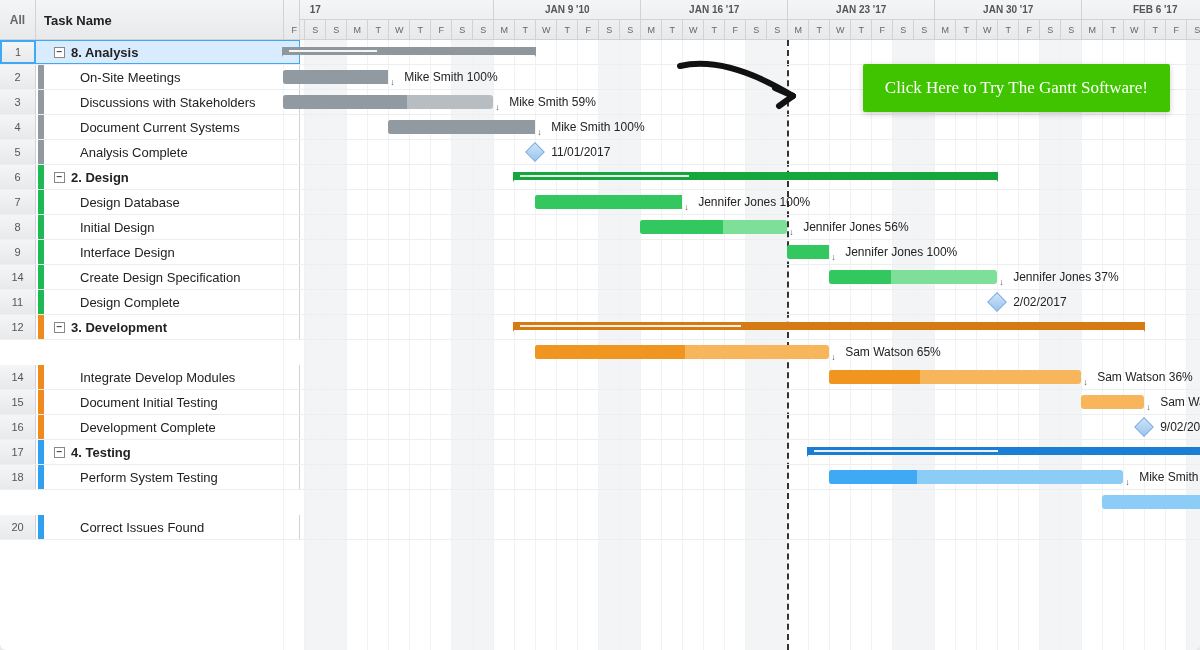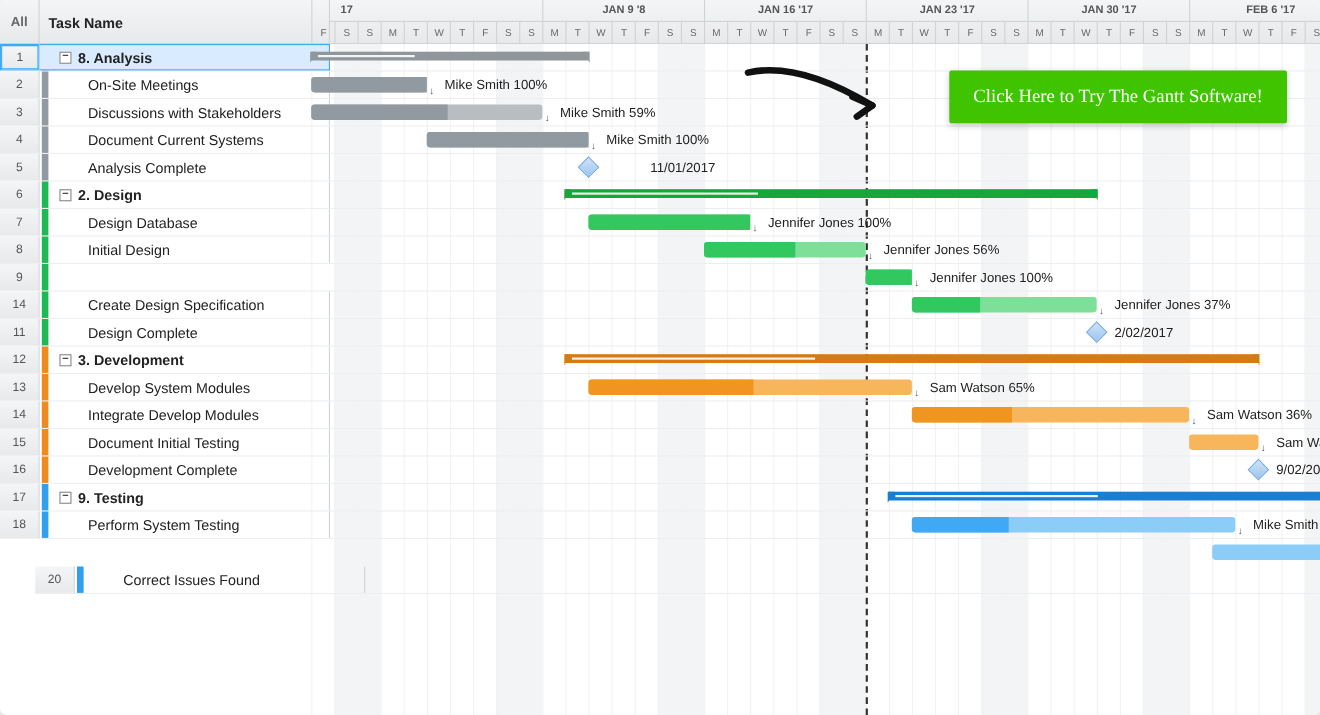--- a/index.html
+++ b/index.html
@@ -63,21 +63,21 @@
 <body>
 
 <div class="app">
 
   <div class="header">
     <div class="corner">All</div>
     <div class="colhead">Task Name</div>
     <div class="timeline" id="timeline">
       <div class="tl-weeks" id="tl-weeks">
           <div class="tl-week" style="left: -16.8px; width: 63px;">17</div>
-          <div class="tl-week" style="left: 193.2px; width: 147px;">JAN 9 '8</div>
+          <div class="tl-week" style="left: 193.2px; width: 147px;">JAN 9 '10</div>
           <div class="tl-week" style="left: 340.2px; width: 147px;">JAN 16 '17</div>
           <div class="tl-week" style="left: 487.2px; width: 147px;">JAN 23 '17</div>
           <div class="tl-week" style="left: 634.2px; width: 147px;">JAN 30 '17</div>
           <div class="tl-week" style="left: 781.2px; width: 147px;">FEB 6 '17</div>
         </div>
       <div class="tl-days" id="tl-days">
           <div class="tl-day" style="left: -16.8px; width: 21px;">F</div>
           <div class="tl-day" style="left: 4.2px; width: 21px;">S</div>
           <div class="tl-day" style="left: 25.2px; width: 21px;">S</div>
           <div class="tl-day" style="left: 46.2px; width: 21px;">M</div>
@@ -240,21 +240,21 @@
       <div class="bar-label" style="left: 551.2px; top: 80px;">Mike Smith  100%</div>
       <div class="row" style="top: 100px;">
         <div class="num">5</div>
         <div class="stripe" style="background: rgb(145, 153, 161);"></div>
         <div class="label">
           <span class="indent" style="width: 38px;"></span>
           <span class="name">Analysis Complete</span>
         </div>
       </div>
       <div class="milestone" style="left: 528.2px; top: 105px;"></div>
-      <div class="bar-label" style="left: 551.2px; top: 105px; margin-left: 40px;">11/01/2017</div>
+      <div class="bar-label" style="left: 551.2px; top: 105px;">11/01/2017</div>
       <div class="row group" style="top: 125px;">
         <div class="num">6</div>
         <div class="stripe" style="background: rgb(29, 185, 84);"></div>
         <div class="label">
           <span class="indent" style="width: 12px;"></span>
           <span class="toggle">−</span>
           <span class="name">2. Design</span>
         </div>
       </div>
       <div class="summary" style="left: 514.2px; top: 132px; width: 483px; background: rgb(22, 166, 62); color: rgb(22, 166, 62);">
@@ -282,20 +282,24 @@
         </div>
       </div>
       <div class="bar" style="left: 640.2px; top: 180px; width: 147px; background: rgb(126, 224, 152);">
         <div class="prog" style="width: 56%; background: rgb(50, 200, 95);"></div>
       </div>
       <div class="link-arrow" style="left: 789.2px; top: 188px;">↓</div>
       <div class="bar-label" style="left: 803.2px; top: 180px;">Jennifer Jones  56%</div>
       <div class="row" style="top: 200px;">
         <div class="num">9</div>
         <div class="stripe" style="background: rgb(29, 185, 84);"></div>
+        <div class="label">
+          <span class="indent" style="width: 38px;"></span>
+          <span class="name">Interface Design</span>
+        </div>
       </div>
       <div class="bar" style="left: 787.2px; top: 205px; width: 42px; background: rgb(126, 224, 152);">
         <div class="prog" style="width: 100%; background: rgb(50, 200, 95);"></div>
       </div>
       <div class="link-arrow" style="left: 831.2px; top: 213px;">↓</div>
       <div class="bar-label" style="left: 845.2px; top: 205px;">Jennifer Jones  100%</div>
       <div class="row" style="top: 225px;">
         <div class="num">14</div>
         <div class="stripe" style="background: rgb(29, 185, 84);"></div>
         <div class="label">
@@ -323,28 +327,20 @@
         <div class="stripe" style="background: rgb(240, 138, 29);"></div>
         <div class="label">
           <span class="indent" style="width: 12px;"></span>
           <span class="toggle">−</span>
           <span class="name">3. Development</span>
         </div>
       </div>
       <div class="summary" style="left: 514.2px; top: 282px; width: 630px; background: rgb(214, 122, 19); color: rgb(214, 122, 19);">
         <div class="inner-prog" style="width: 35%;"></div>
       </div>
-      <div class="row" style="top: 300px;">
-        <div class="num">13</div>
-        <div class="stripe" style="background: rgb(240, 138, 29);"></div>
-        <div class="label">
-          <span class="indent" style="width: 38px;"></span>
-          <span class="name">Develop System Modules</span>
-        </div>
-      </div>
       <div class="bar" style="left: 535.2px; top: 305px; width: 294px; background: rgb(247, 182, 91);">
         <div class="prog" style="width: 51%; background: rgb(240, 149, 31);"></div>
       </div>
       <div class="link-arrow" style="left: 831.2px; top: 313px;">↓</div>
       <div class="bar-label" style="left: 845.2px; top: 305px;">Sam Watson  65%</div>
       <div class="row" style="top: 325px;">
         <div class="num">14</div>
         <div class="stripe" style="background: rgb(240, 138, 29);"></div>
         <div class="label">
           <span class="indent" style="width: 38px;"></span>
@@ -378,21 +374,21 @@
         </div>
       </div>
       <div class="milestone" style="left: 1137.2px; top: 380px;"></div>
       <div class="bar-label" style="left: 1160.2px; top: 380px;">9/02/2017</div>
       <div class="row group" style="top: 400px;">
         <div class="num">17</div>
         <div class="stripe" style="background: rgb(46, 160, 239);"></div>
         <div class="label">
           <span class="indent" style="width: 12px;"></span>
           <span class="toggle">−</span>
-          <span class="name">9. Testing</span>
+          <span class="name">4. Testing</span>
         </div>
       </div>
       <div class="summary" style="left: 808.2px; top: 407px; width: 525px; background: rgb(26, 127, 211); color: rgb(26, 127, 211);">
         <div class="inner-prog" style="width: 35%;"></div>
       </div>
       <div class="row" style="top: 425px;">
         <div class="num">18</div>
         <div class="stripe" style="background: rgb(46, 160, 239);"></div>
         <div class="label">
           <span class="indent" style="width: 38px;"></span>
@@ -400,21 +396,21 @@
         </div>
       </div>
       <div class="bar" style="left: 829.2px; top: 430px; width: 294px; background: rgb(140, 205, 247);">
         <div class="prog" style="width: 30%; background: rgb(63, 169, 245);"></div>
       </div>
       <div class="link-arrow" style="left: 1125.2px; top: 438px;">↓</div>
       <div class="bar-label" style="left: 1139.2px; top: 430px;">Mike Smith  30%</div>
       <div class="bar" style="left: 1102.2px; top: 455px; width: 147px; background: rgb(140, 205, 247);">
         <div class="prog" style="width: 0%; background: rgb(63, 169, 245);"></div>
       </div>
-      <div class="row" style="top: 475px; margin-left: 32px;">
+      <div class="row" style="top: 475px;">
         <div class="num">20</div>
         <div class="stripe" style="background: rgb(46, 160, 239);"></div>
         <div class="label">
           <span class="indent" style="width: 38px;"></span>
           <span class="name">Correct Issues Found</span>
         </div>
       </div>
     </div>
 
   <div class="arrow">

